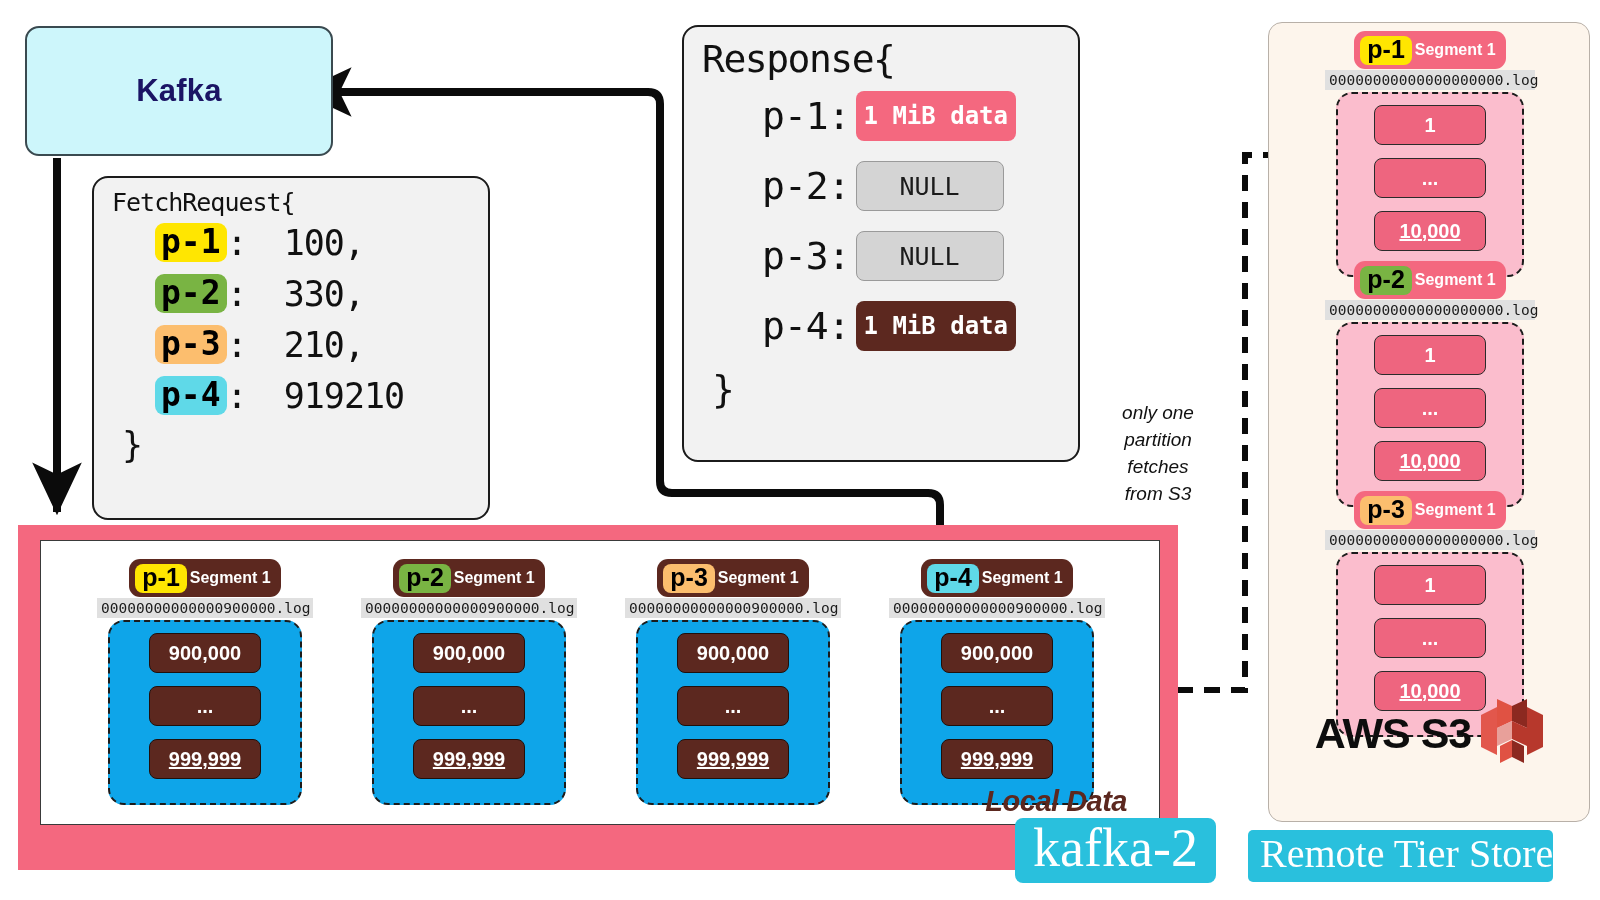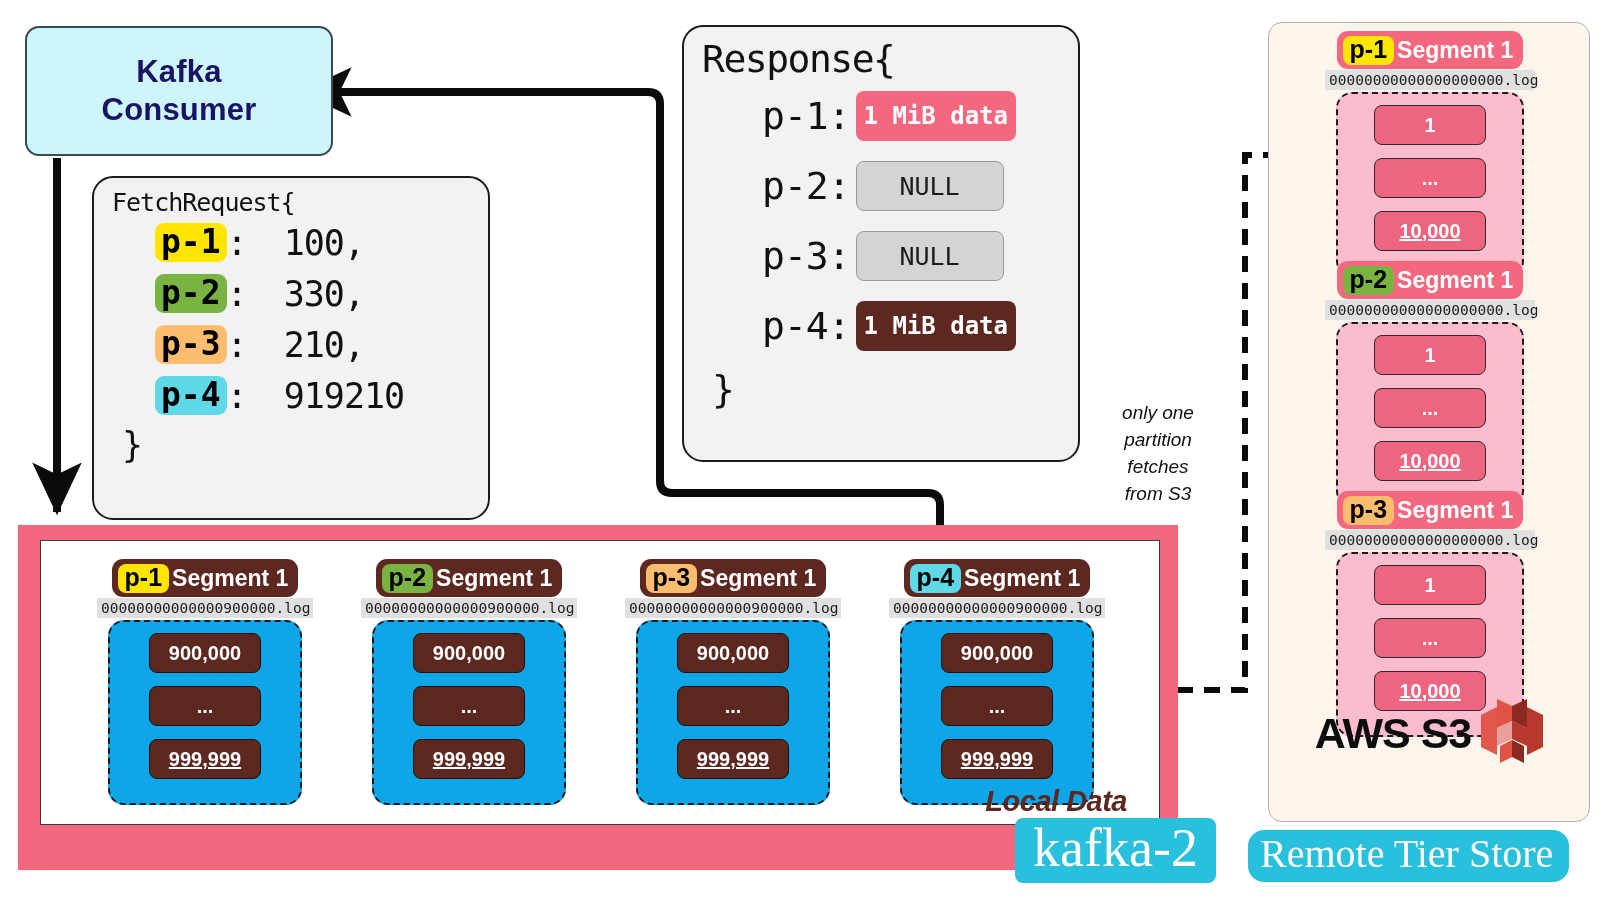--- a/index.html
+++ b/index.html
@@ -23,21 +23,21 @@
   #kafka-consumer .lbl{
     color:#1b1464;font-weight:bold;font-size:31px;line-height:1.22;
     text-align:center;letter-spacing:.2px;
   }
 
   
   .codecard{
     background:#f2f2f2;border:2.5px solid #1b1b1b;border-radius:16px;
     box-sizing:border-box;
   }
-  .mono{font-family:"DejaVu Sans Mono","Liberation Mono",monospace;border-radius:21px;}
+  .mono{font-family:"DejaVu Sans Mono","Liberation Mono",monospace;}
 
   #fetch-request{left:92px;top:176px;width:398px;height:344px;padding:10px 0 0 18px;}
   #fetch-request .hdr{font-size:25px;color:#111;letter-spacing:-1px;}
   #fetch-request .row{display:flex;align-items:center;height:51px;margin-left:43px;}
   #fetch-request .pill{
     font-weight:bold;font-size:33px;color:#000;
     padding:2px 6px 4px 6px;border-radius:9px;line-height:1;
     display:inline-block;
   }
   #fetch-request .colon{font-size:35px;color:#111;margin-left:0px;}
@@ -85,21 +85,21 @@
   .seg-head{
     background:#5c281f;border-radius:11px;height:38px;
     display:flex;align-items:center;padding:0 10px 0 6px;box-sizing:border-box;
     width:fit-content;margin:0 auto;
   }
   .seg-head .pid{
     font-weight:bold;font-size:25px;color:#000;border-radius:8px;
     padding:1px 7px 3px 7px;line-height:1;
   }
   .seg-head .sname{
-    color:#ffffff;font-weight:bold;font-size:23px;margin-left:3px;white-space:nowrap;
+    color:#ffffff;font-weight:bold;font-size:16px;margin-left:3px;white-space:nowrap;
   }
   .seg-file{
     background:#e0e0e0;border-radius:0;font-size:14.5px;color:#1b1b1b;
     text-align:center;padding:2px 4px;margin-top:1px;white-space:nowrap;
     font-family:"DejaVu Sans Mono","Liberation Mono",monospace;
   }
   .seg-body{
     margin:2px 11px 0 11px;border:2.5px dashed #1b1b1b;border-radius:16px;
     background:#0ea5e9;padding:11px 0 12px 0;
   }
@@ -122,21 +122,21 @@
   .s3seg .seg-body{background:#fbbdcd;}
   .s3seg .rec{background:#ee657f;border:1px solid #2b2b2b;}
   #aws-s3-row{
     position:absolute;left:0;right:0;bottom:52px;
     display:flex;align-items:center;justify-content:center;gap:10px;text-align:right;
   }
   #aws-s3-row .txt{font-size:43px;font-weight:bold;color:#0d0d0d;letter-spacing:-1px;}
   #remote-badge{
     left:1248px;top:830px;background:#29c0dd;color:#ffffff;
     font-family:"Liberation Serif",serif;font-size:40px;
-    padding:2px 16px 6px 12px;border-radius:16px;line-height:1.1;white-space:nowrap;
+    padding:2px 0 6px 12px;border-radius:5px;line-height:1.1;white-space:nowrap;
   }
 
   #note-only-one{
     left:1108px;top:400px;width:100px;
     font-size:19px;font-style:italic;color:#111;text-align:center;line-height:1.42;
   }
 
   svg.arrows{position:absolute;left:0;top:0;width:1600px;height:900px;pointer-events:none;}
 </style>
 </head>
@@ -154,21 +154,20 @@
     <path d="M57,158 L57,512" stroke="#0b0b0b" stroke-width="8" fill="none" marker-end="url(#ah)"></path>
 
     <path d="M940,525 L940,505 Q940,493 928,493 L672,493 Q660,493 660,481 L660,104 Q660,92 648,92 L302,92" stroke="#0b0b0b" stroke-width="8" fill="none" stroke-linejoin="round" marker-end="url(#ah)"></path>
 
     <path d="M1150,690 L1245,690 L1245,155 L1312,155" stroke="#0b0b0b" stroke-width="6" fill="none" stroke-dasharray="16 11" marker-end="url(#ah)"></path>
   </svg>
 
   <div class="abs" id="kafka-consumer">
     <div class="lbl">
       <div>Kafka</div>
-      <div>Consumer</div>
     </div>
   </div>
 
   <div class="abs codecard mono" id="fetch-request">
     <div class="hdr">FetchRequest{</div>
     <div id="fetch-rows">
         <div class="row">
           <span class="pill" style="background:#ffe601">p-1</span>
           <span class="colon">:</span>
           <span class="val">100,</span>

